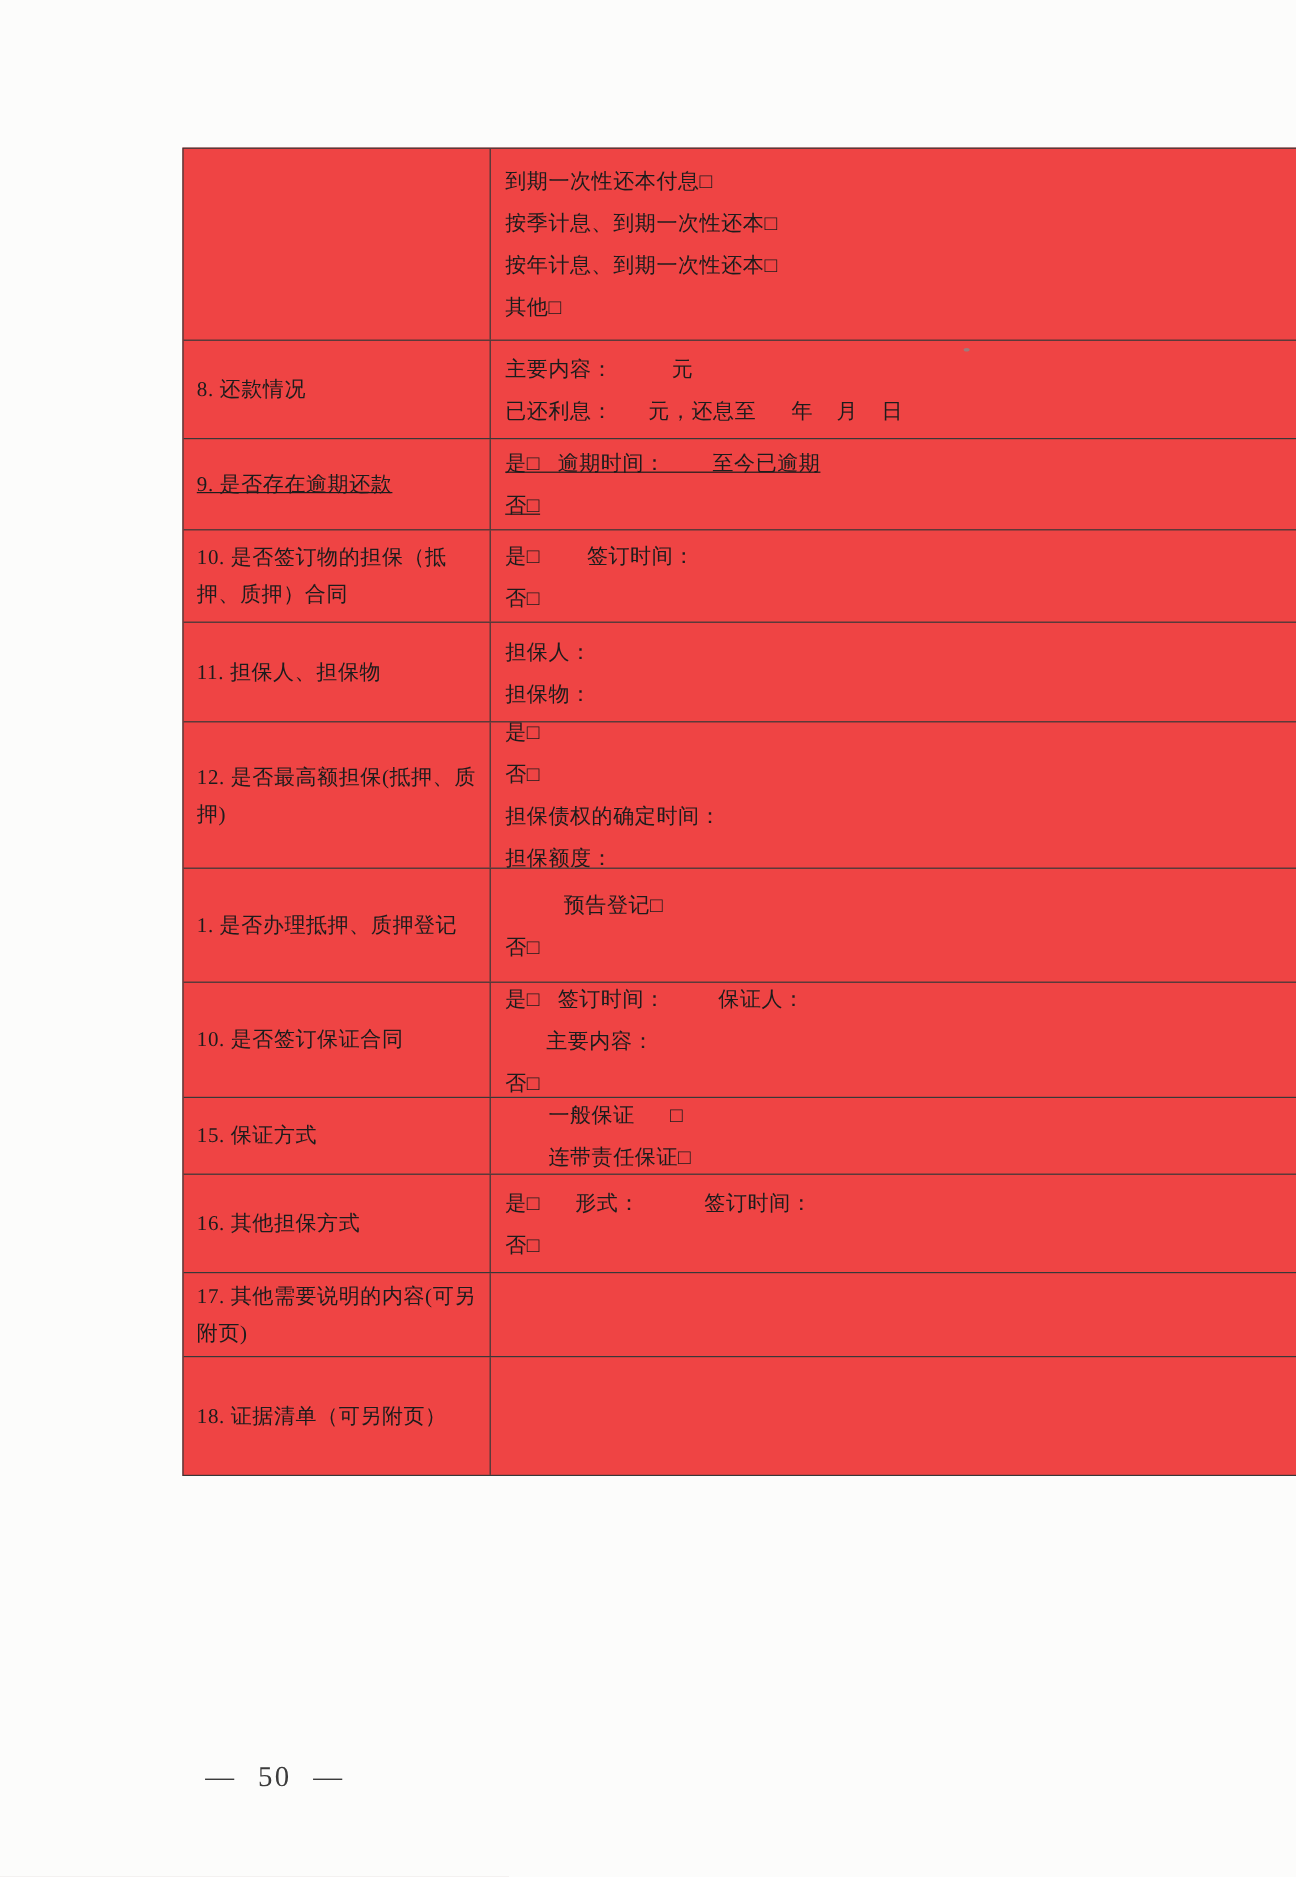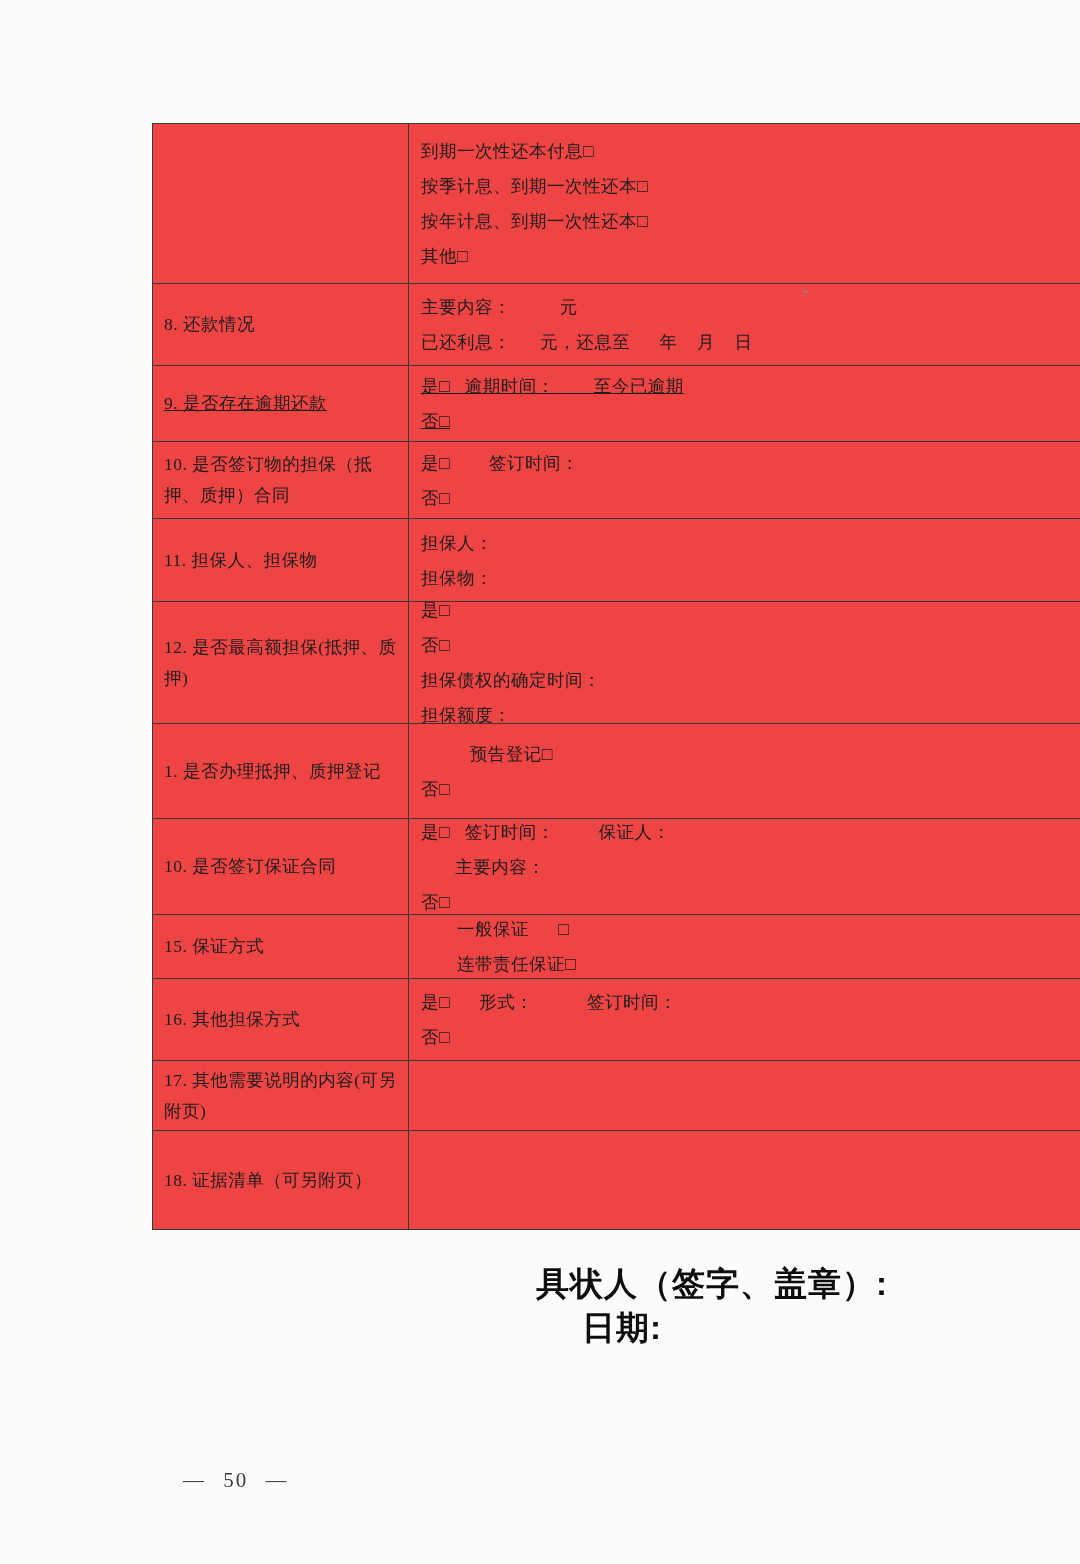--- a/index.html
+++ b/index.html
@@ -28,21 +28,21 @@
   .tline{font-size:17.5px;line-height:22px;white-space:pre-wrap;letter-spacing:0.5px;}
   .signature{
     position:absolute;left:536px;top:1262px;
     font-family:"Liberation Sans","DejaVu Sans",sans-serif;
     font-weight:bold;font-size:33px;line-height:44px;color:#0e0e0e;
     letter-spacing:1px;
   }
   .signature .sig-line2{padding-left:46px;}
   .page-footer{
     position:absolute;left:171px;top:1468px;
-    font-size:21px;color:#3b3b3b;word-spacing:10px;letter-spacing:2px;margin-left:12px;
+    font-size:24px;color:#3b3b3b;word-spacing:10px;letter-spacing:2px;
   }
   .scan-speck{
     position:absolute;left:803px;top:290px;width:5px;height:3px;
     background:#8a8a8a;border-radius:50%;opacity:.8;
   }
 </style>
 </head>
 <body>
 
 <div class="page">
@@ -128,20 +128,16 @@
         <div class="tcontent"></div>
       </div>
       <div class="trow" style="height: 98px;">
         <div class="tlabel">18. 证据清单（可另附页）</div>
         <div class="tcontent"></div>
       </div>
     </div>
 
   <div class="scan-speck"></div>
 
-  <div class="signature">
-    <div class="sig-line1">具状人（签字、盖章）:</div>
-    <div class="sig-line2">日期:</div>
-  </div>
 
   <div class="page-footer">— 50 —</div>
 
 </div>
 
 </body></html>

